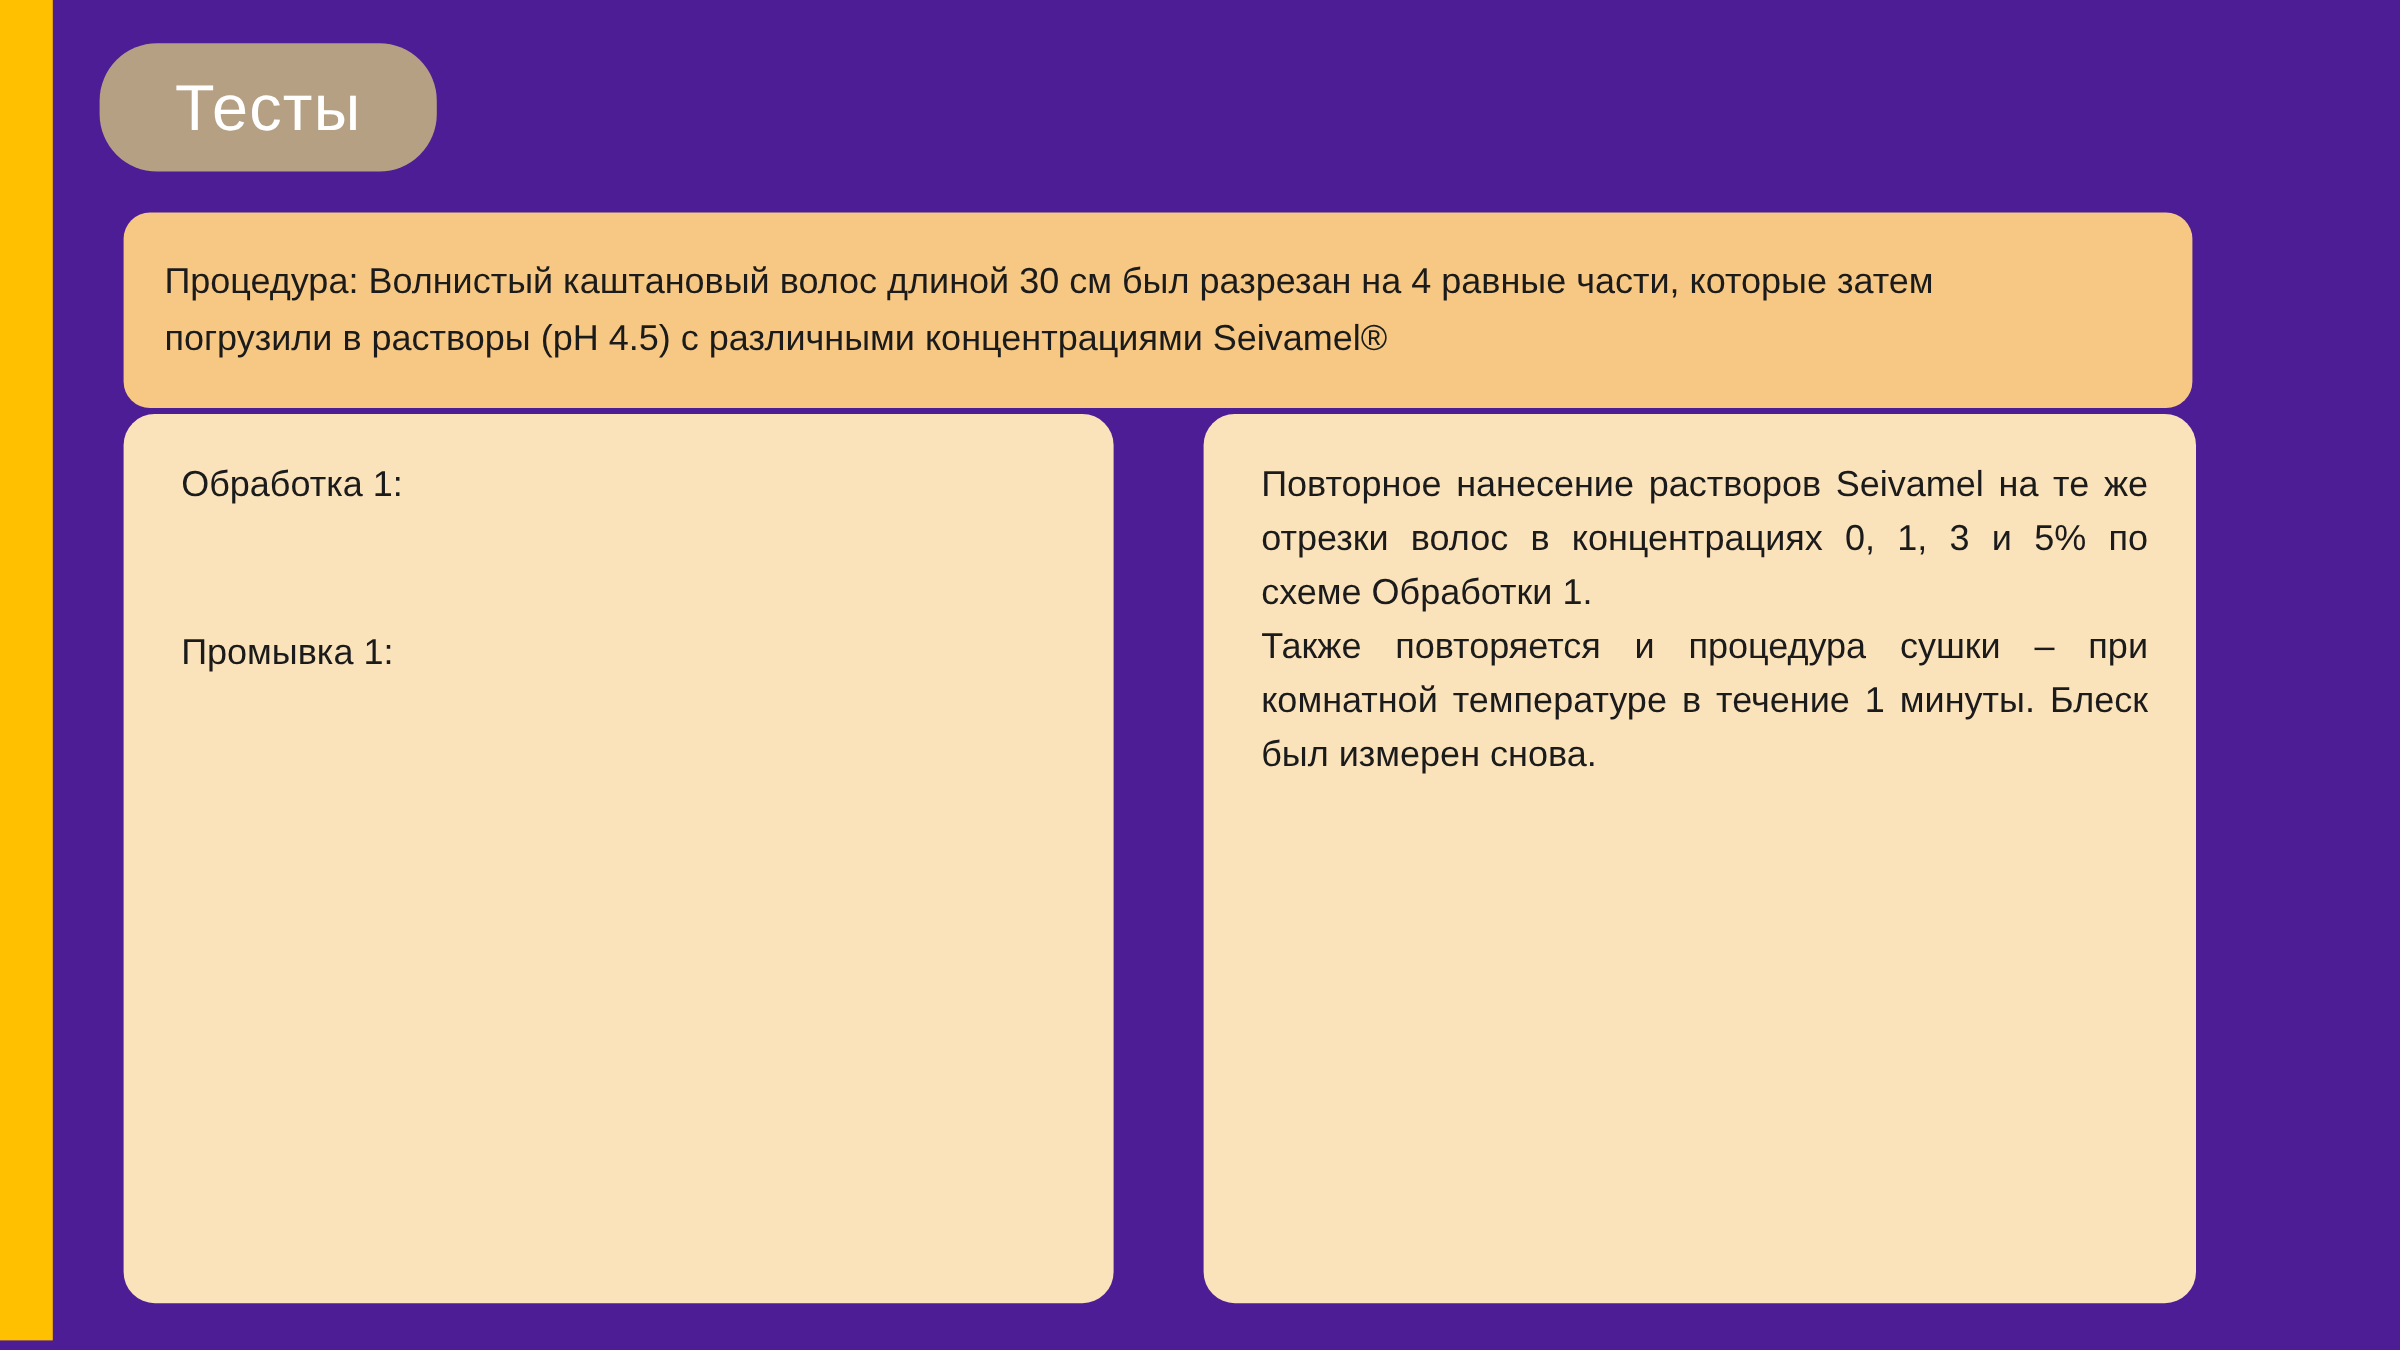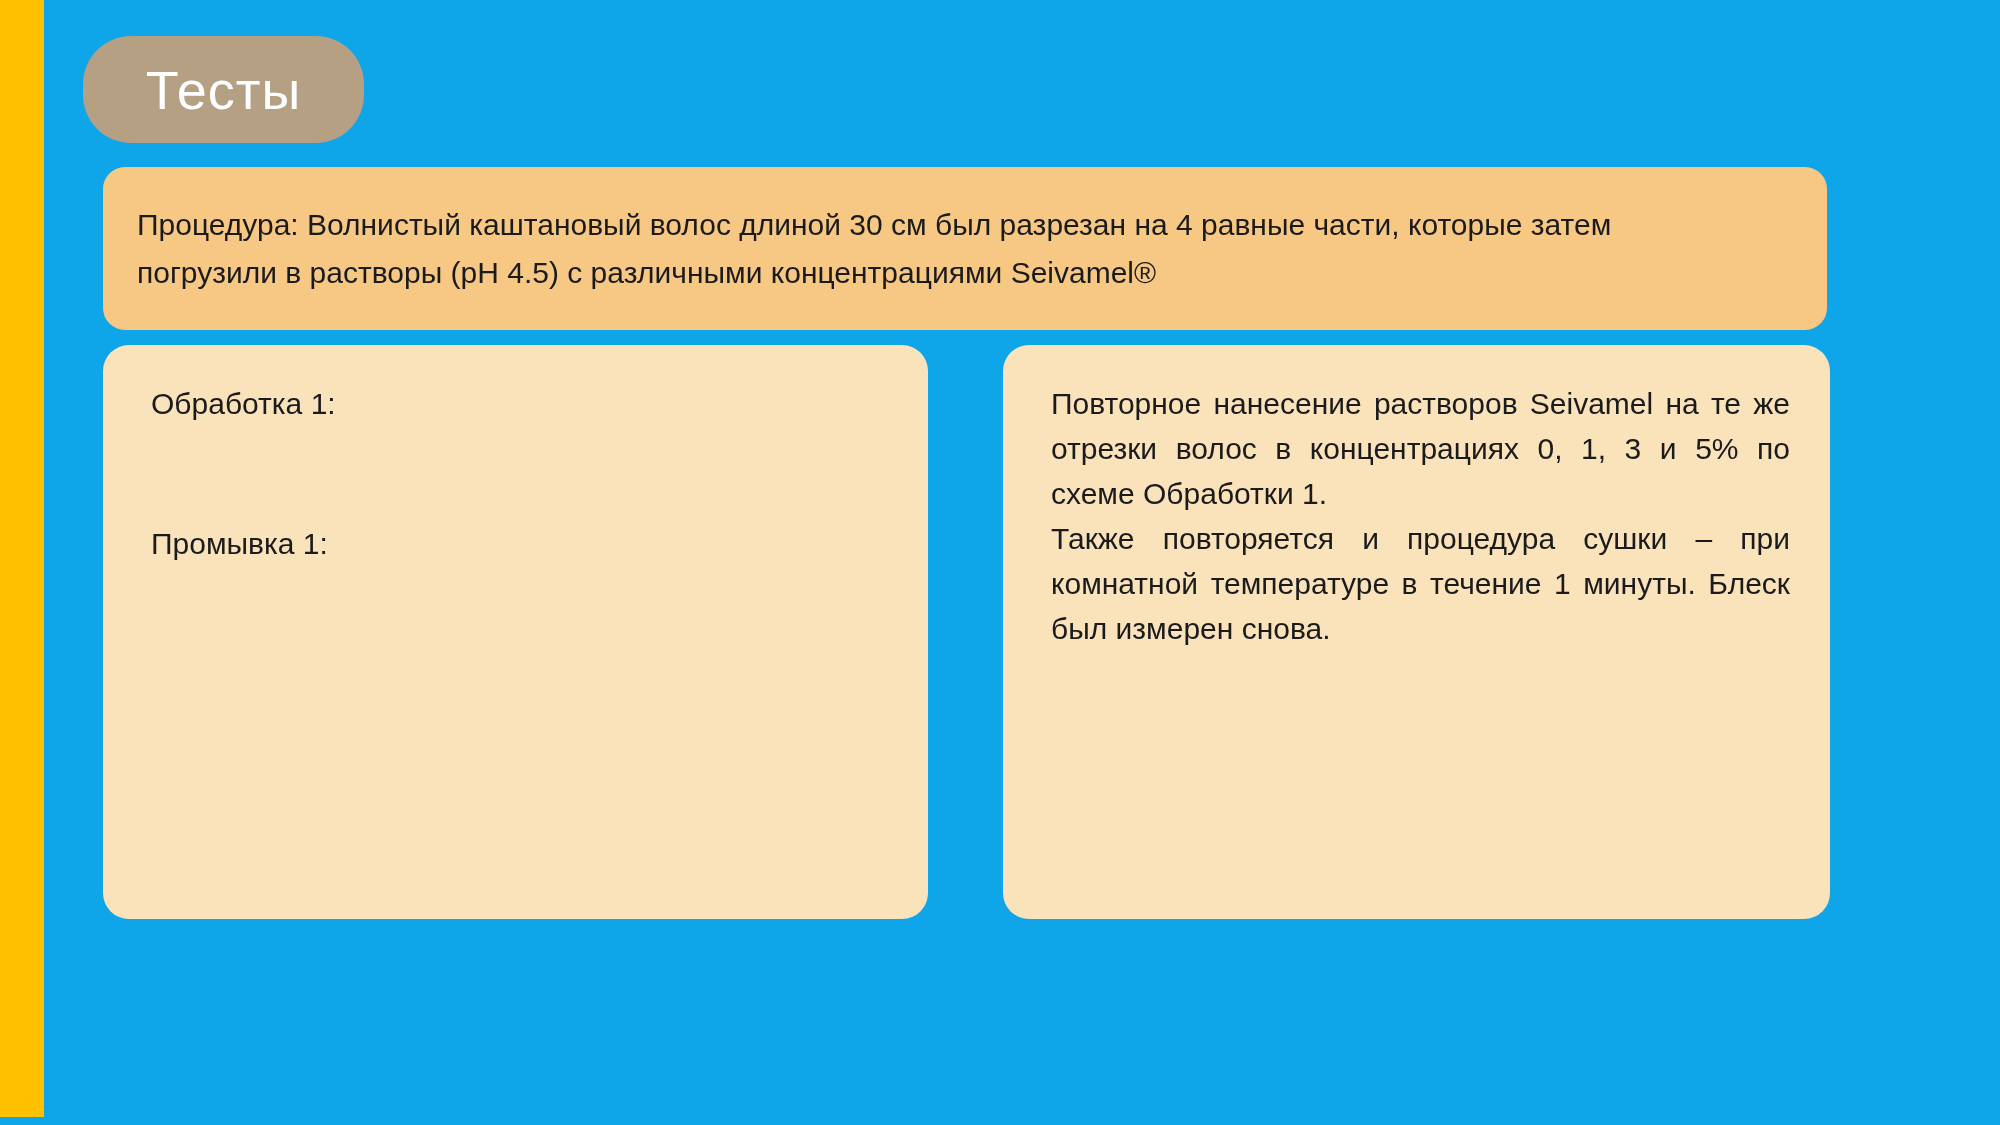--- a/index.html
+++ b/index.html
@@ -5,21 +5,21 @@
   html, body {
     margin: 0;
     padding: 0;
     background: #ffffff;
     font-family: "Liberation Sans", sans-serif;
   }
   .slide {
     position: relative;
     width: 2000px;
     height: 1125px;
-    background: #0ea5e9;
+    background: #4c1d95;
     overflow: hidden;
   }
   .accent-bar {
     position: absolute;
     left: 0;
     top: 0;
     width: 44px;
     height: 1117px;
     background: var(--accent-bar, #FFC000);
   }
@@ -34,40 +34,40 @@
     display: flex;
     align-items: center;
     justify-content: center;
     color: var(--badge-text, #FFFFFF);
     font-size: 54px;
     letter-spacing: 1px;
   }
   .procedure-box {
     position: absolute;
     left: 103px;
-    top: 167px;
+    top: 177px;
     width: 1724px;
     height: 163px;
     background: var(--procedure-bg, #F6C883);
     border-radius: 22px;
     box-sizing: border-box;
     display: flex;
     align-items: center;
     padding: 10px 70px 10px 34px;
   }
   .procedure-box p {
     margin: 0;
     font-size: 30px;
     line-height: 48px;
     color: var(--text, #1B1B1B);
   }
   .panel {
     position: absolute;
     top: 345px;
-    height: 574px;
+    height: 741px;
     background: var(--panel-bg, #FAE2BB);
     border-radius: 26px;
     box-sizing: border-box;
     padding: 36px 40px 0 48px;
     color: var(--text, #1B1B1B);
     font-size: 30px;
     line-height: 45px;
   }
   .panel-left  { left: 103px;  width: 825px; }
   .panel-right { left: 1003px; width: 827px; }

